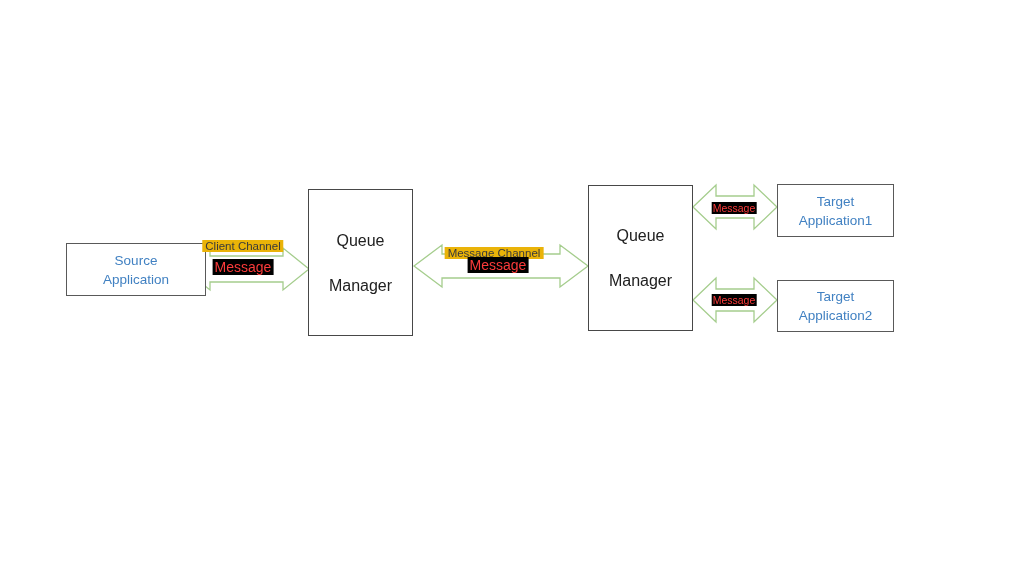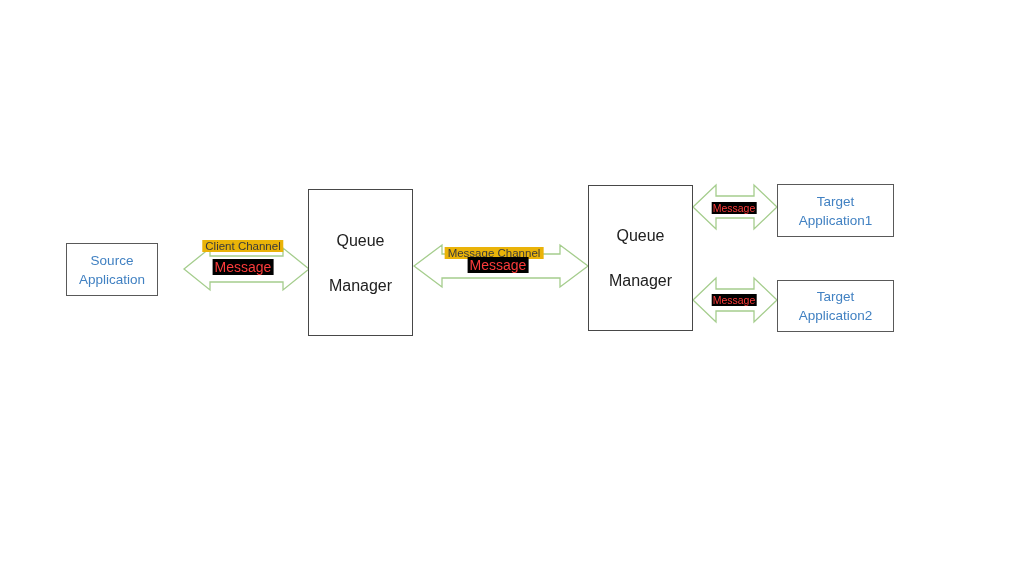--- a/index.html
+++ b/index.html
@@ -44,21 +44,21 @@
     font-size: 13.5px;
     line-height: 19px;
   }
   .qm-node {
     border: 1.6px solid var(--queue-box-border, #474747);
     color: var(--queue-text, #212121);
     font-size: 16px;
     line-height: 25px;
     gap: 20px;
   }
-  .node-source   { left: 66px;  top: 243px; width: 92px; height: 53px; }
+  .node-source   { left: 66px;  top: 243px; width: 140px; height: 53px; }
   .node-qm1      { left: 308px; top: 189px; width: 105px; height: 147px; }
   .node-qm2      { left: 588px; top: 185px; width: 105px; height: 146px; }
   .node-target1  { left: 777px; top: 184px; width: 117px; height: 53px; }
   .node-target2  { left: 777px; top: 280px; width: 117px; height: 52px; }
 
   .conn-label {
     position: absolute;
     transform: translate(-50%, -50%);
     white-space: nowrap;
   }

